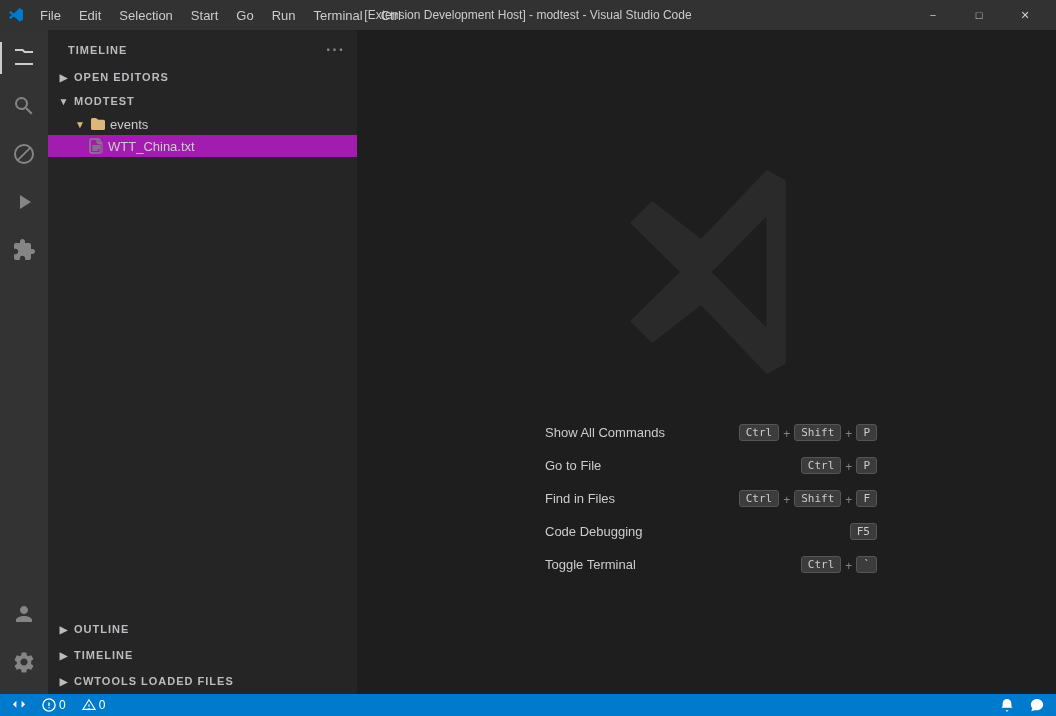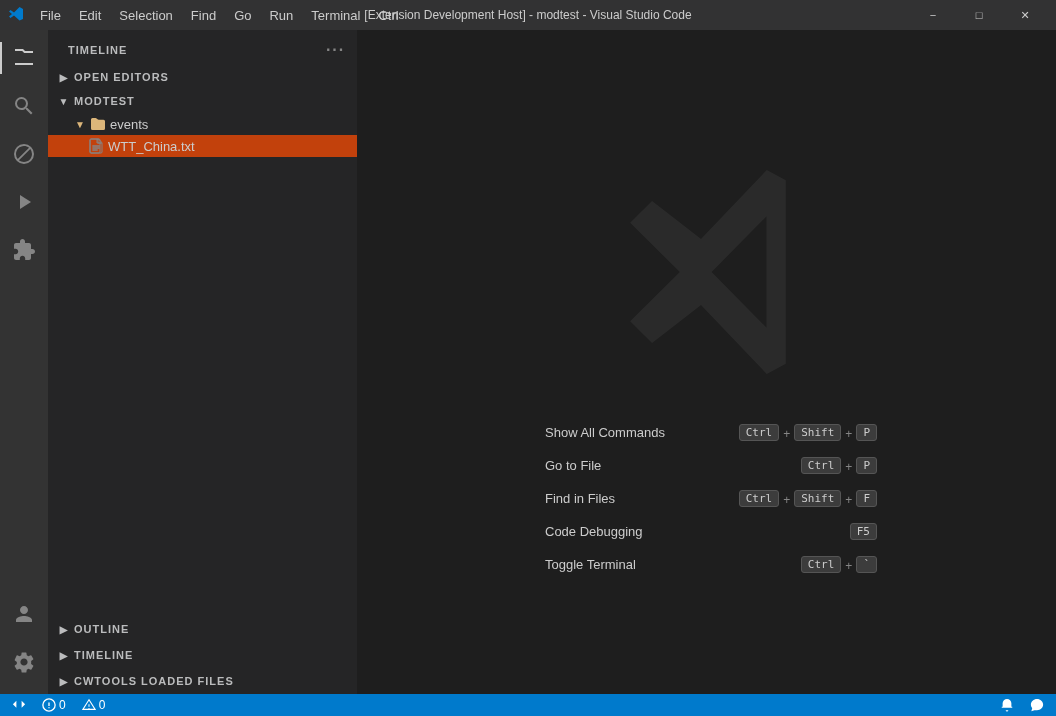--- a/index.html
+++ b/index.html
@@ -21,21 +21,21 @@
       background: #323233;
       display: flex;
       align-items: center;
       justify-content: space-between;
       padding: 0 8px;
       flex-shrink: 0;
       user-select: none;
     }
     .titlebar-left {
       display: flex;
-      align-items: flex-start;
+      align-items: center;
       gap: 8px;
     }
     .vscode-logo {
       width: 16px;
       height: 16px;
       flex-shrink: 0;
     }
     .menu-bar {
       display: flex;
       align-items: center;
@@ -175,21 +175,21 @@
     .file-tree {
       font-size: 13px;
     }
     .tree-item {
       display: flex;
       align-items: center;
       padding: 2px 0;
       cursor: pointer;
       height: 22px;
     }
-    .tree-item.selected { background: #c2410c; }
+    .tree-item.selected { background: #a21caf; }
     .tree-indent { flex-shrink: 0; }
     .tree-icon {
       width: 16px;
       height: 16px;
       display: flex;
       align-items: center;
       justify-content: center;
       margin-right: 4px;
       flex-shrink: 0;
     }
@@ -308,21 +308,21 @@
 <div class="titlebar">
   <div class="titlebar-left">
 
     <svg class="vscode-logo" viewBox="0 0 16 16" fill="none" xmlns="http://www.w3.org/2000/svg">
       <path d="M11.5 1L6 6.5 2.5 4 1 5.5l3 2.5-3 2.5L2.5 12 6 9.5l5.5 5L15 13V3L11.5 1z" fill="#007ACC"></path>
     </svg>
     <div class="menu-bar">
       <div class="menu-item">File</div>
       <div class="menu-item">Edit</div>
       <div class="menu-item">Selection</div>
-      <div class="menu-item">Find</div>
+      <div class="menu-item">Start</div>
       <div class="menu-item">Go</div>
       <div class="menu-item">Run</div>
       <div class="menu-item">Terminal</div>
       <div class="menu-item">Ctrl</div>
     </div>
   </div>
   <div class="titlebar-title">[Extension Development Host] - modtest - Visual Studio Code</div>
   <div class="titlebar-controls">
     <div class="titlebar-btn">−</div>
     <div class="titlebar-btn">□</div>

